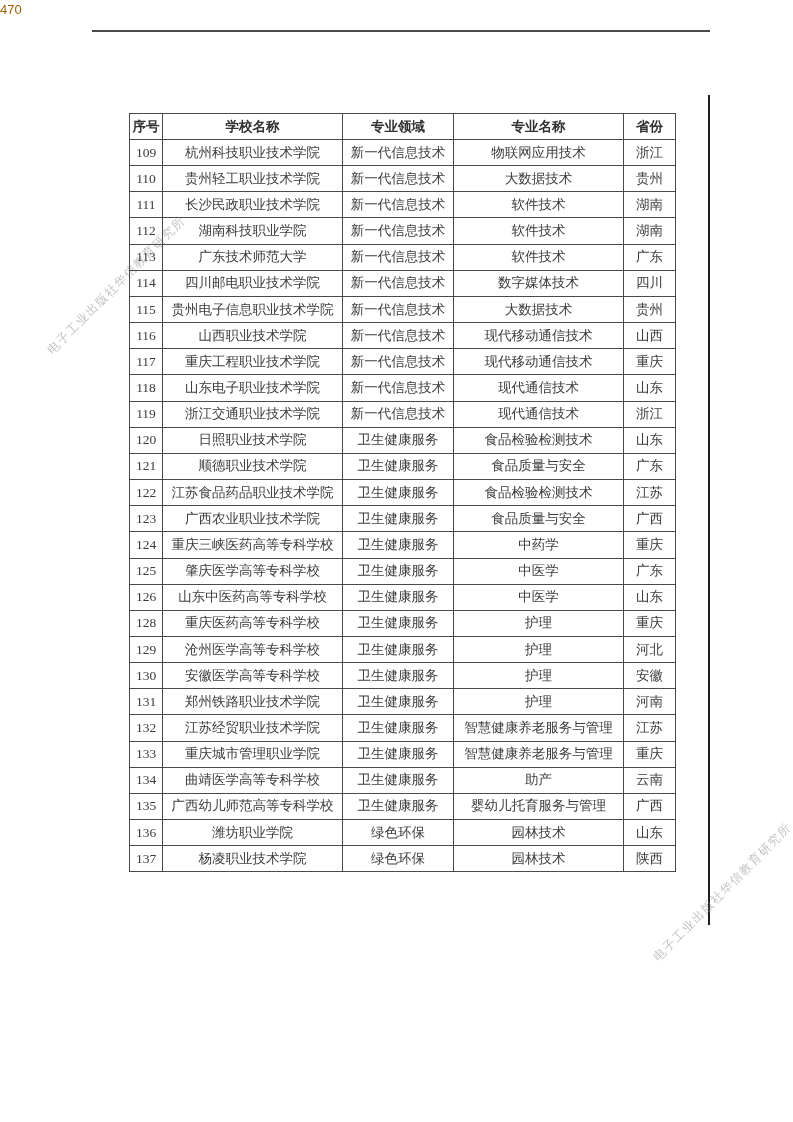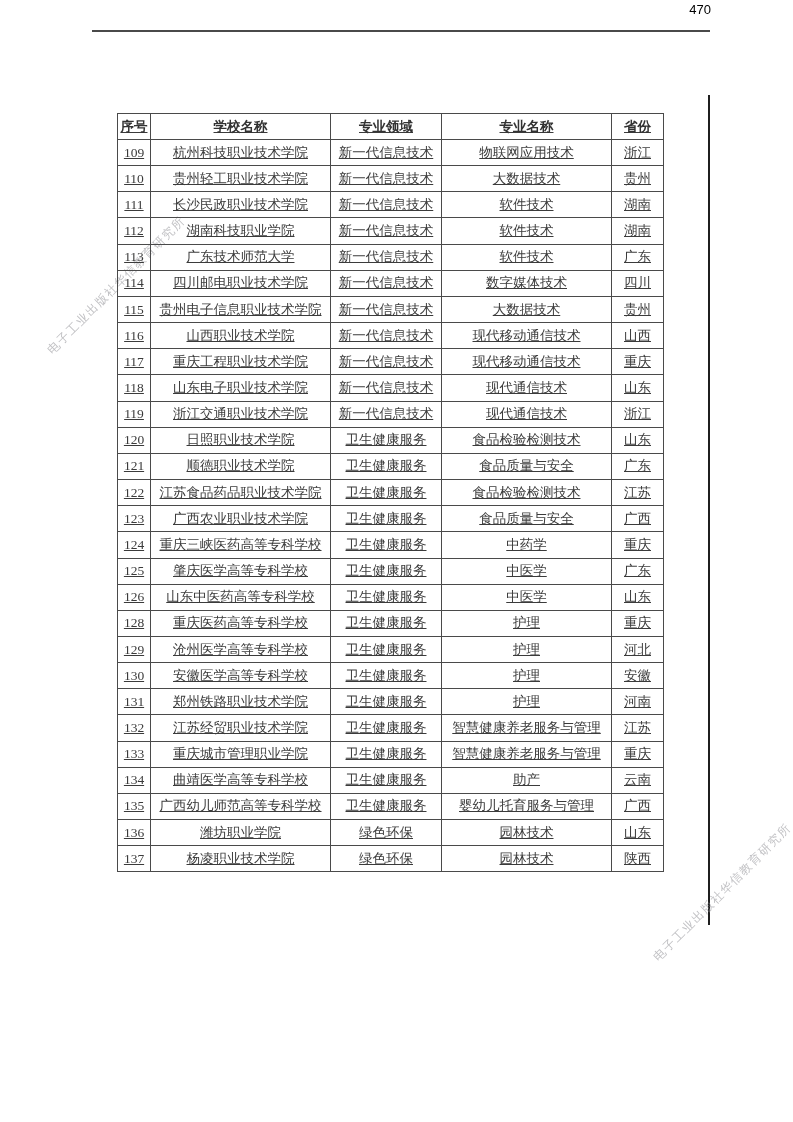--- a/index.html
+++ b/index.html
@@ -13,24 +13,24 @@
     width: 793px;
     height: 1122px;
     background: #ffffff;
     overflow: hidden;
   }
   .page-number {
     position: absolute;
     top: 2px;
     left: 0;
     width: 711px;
-    text-align: right;
+    text-align: left;
     font-family: "Liberation Sans", "DejaVu Sans", sans-serif;
     font-size: 13px;
-    color: #000000;
+    color: #a16207;
   }
   .top-rule {
     position: absolute;
     left: 92px;
     top: 30px;
     width: 618px;
     height: 2px;
     background: #4a4a4a;
   }
   .right-rule {
@@ -49,29 +49,28 @@
     letter-spacing: 1.5px;
     transform: rotate(-45deg);
     transform-origin: center center;
     pointer-events: none;
     font-family: "Liberation Serif", "DejaVu Serif", serif;
   }
   .wm-top-left { left: 22px; top: 277px; }
   .wm-bottom-right { left: 628px; top: 884px; }
   table.data-table {
     position: absolute;
-    left: 117px;
+    left: 129px;
     top: 113px;
     width: 546px;
     border-collapse: collapse;
     table-layout: fixed;
     font-size: 13.5px;
     color: #3b3b3b;
     background: transparent;
-    text-decoration: underline;
   }
   .data-table th, .data-table td {
     border: 1px solid #4a4a4a;
     text-align: center;
     vertical-align: middle;
     padding: 0 1px;
     overflow: hidden;
     white-space: nowrap;
   }
   .data-table thead tr { height: 26px; }

